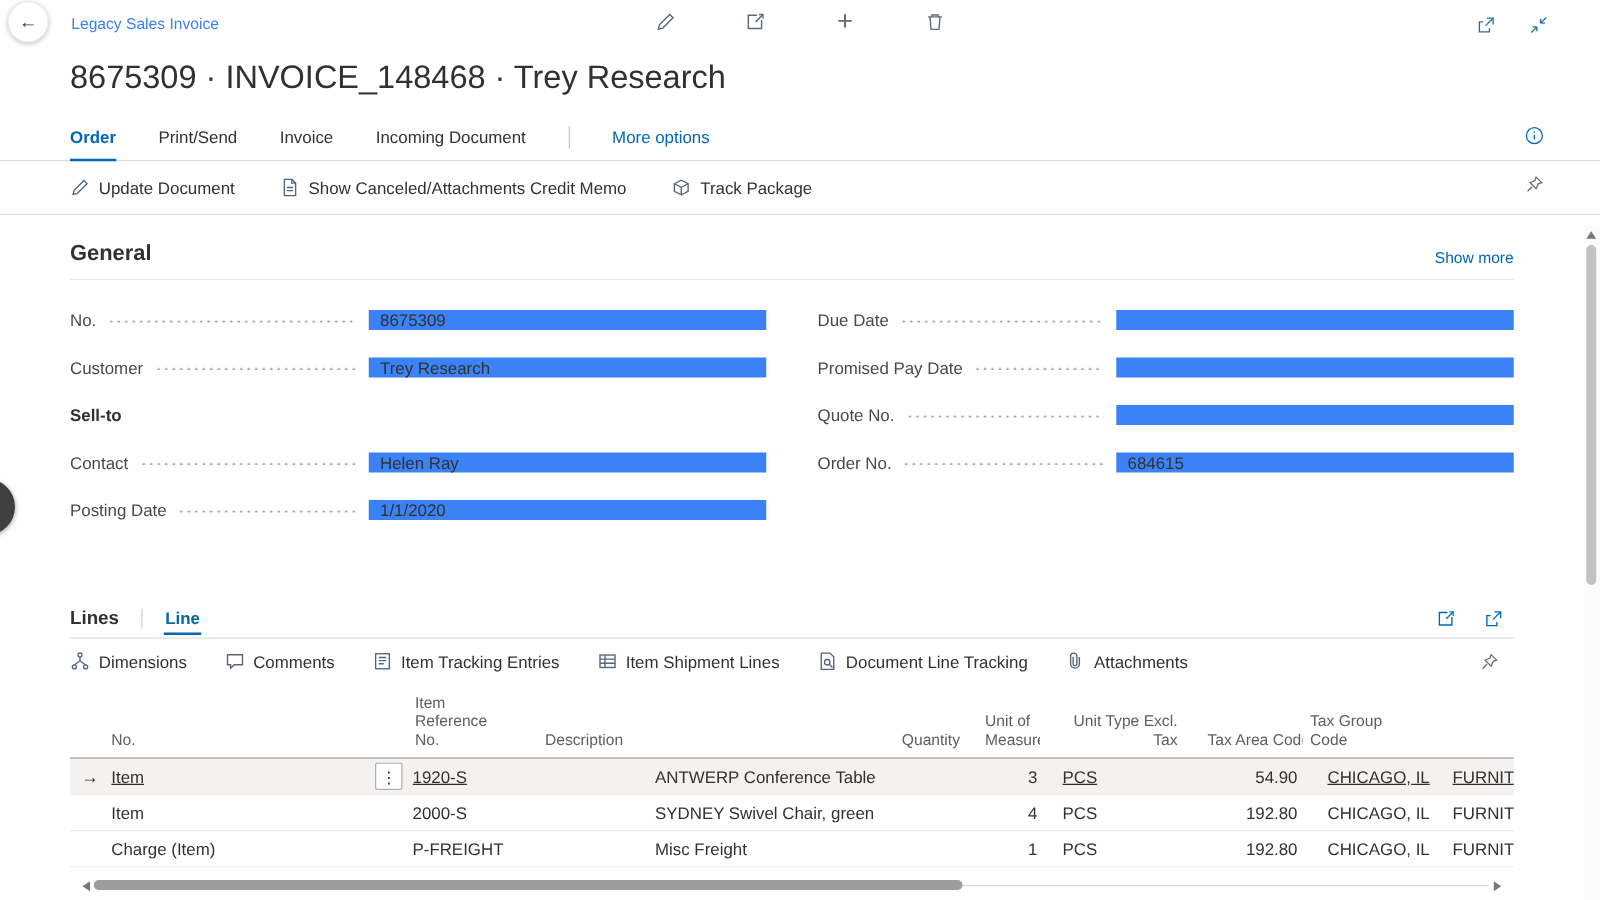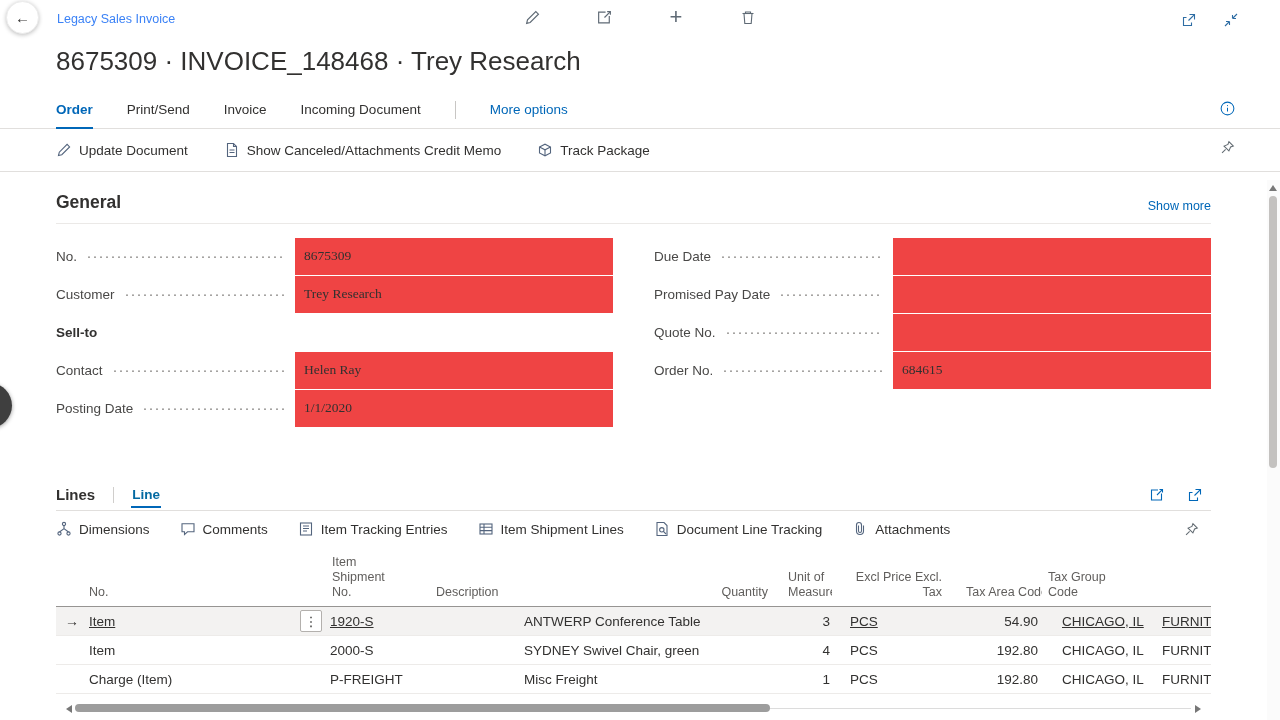--- a/index.html
+++ b/index.html
@@ -46,21 +46,21 @@
   .sec-head{display:flex;justify-content:space-between;align-items:flex-end;
     border-bottom:1px solid #ebe9e7;padding-bottom:10px;}
   .sec-title{font-size:17.5px;font-weight:bold;}
   .show-more{font-size:12.5px;color:#0067b8;cursor:pointer;background:none;border:none;}
   .gen-grid{display:flex;gap:41px;margin-top:17px;}
   .gcol{flex:1;min-width:0;}
   .field-row{display:flex;align-items:center;height:30px;margin-bottom:8px;}
   .flabel{color:#494847;white-space:nowrap;}
   .leader{flex:1;height:3px;margin:0 10px 0 9px;background-image:radial-gradient(circle,#a6a4a2 1px,transparent 1.3px);
     background-size:6px 3px;background-repeat:repeat-x;background-position:0 1px;}
-  .fvalue{flex:0 0 318px;height:37px;background:#ef4444;display:flex;align-items:center;padding:0 9px;cursor:text;font-family:Liberation Serif, serif;}
+  .fvalue{flex:0 0 318px;height:16px;background:#3b82f6;display:flex;align-items:center;padding:0 9px;cursor:text;}
   .group-label{height:30px;margin-bottom:8px;display:flex;align-items:center;font-weight:bold;}
 
   
   .lines{margin-top:48px;}
   .lines-head{display:flex;align-items:center;height:32px;border-bottom:1px solid #e1dfdd;position:relative;}
   .lines-caption{font-size:15px;font-weight:bold;}
   .lines-head-sep{width:1px;height:16px;background:#d0cecc;margin:0 17px 0 18px;}
   .lines-tab{color:#0369a1;border-bottom:2px solid #0067b8;padding:4px 1px;cursor:pointer;font-weight:bold;
     background:none;margin-bottom:-1px;border-left:none;border-right:none;border-top:none;}
   .lines-head-icons{margin-left:auto;margin-right:8px;display:flex;gap:22px;}
@@ -378,25 +378,25 @@
               <path d="M9.5 1.8l4.7 4.7-2.9 1-1.8 4.2-5.2-5.2 4.2-1.8 1-2.9z"></path>
               <path d="M6 10l-3.8 3.8"></path>
             </svg></span>
       </button>
     </div>
 
     <div class="ltable">
       <div class="lrow lhead">
         <div class="c sel"></div>
         <div class="c no">No.</div>
-        <div class="c ref"><span class="hwrap">Item Shipment No.</span></div>
+        <div class="c ref"><span class="hwrap">Item Reference No.</span></div>
         <div class="c desc">Description</div>
         <div class="c qty r">Quantity</div>
         <div class="c uom"><span class="hwrap2">Unit of Measure Code</span></div>
-        <div class="c price r"><span class="hwrap3">Excl Price Excl. Tax</span></div>
+        <div class="c price r"><span class="hwrap3">Unit Type Excl. Tax</span></div>
         <div class="c taxarea">Tax Area Code</div>
         <div class="c taxgroup"><span class="hwrap4">Tax Group Code</span></div>
       </div>
 
       <div class="lrow lbody selected">
         <div class="c sel"><span class="rowarrow">→</span></div>
         <div class="c type">
           <span class="u">Item</span>
           <button class="rowmenu">
               <span>⋮</span>

